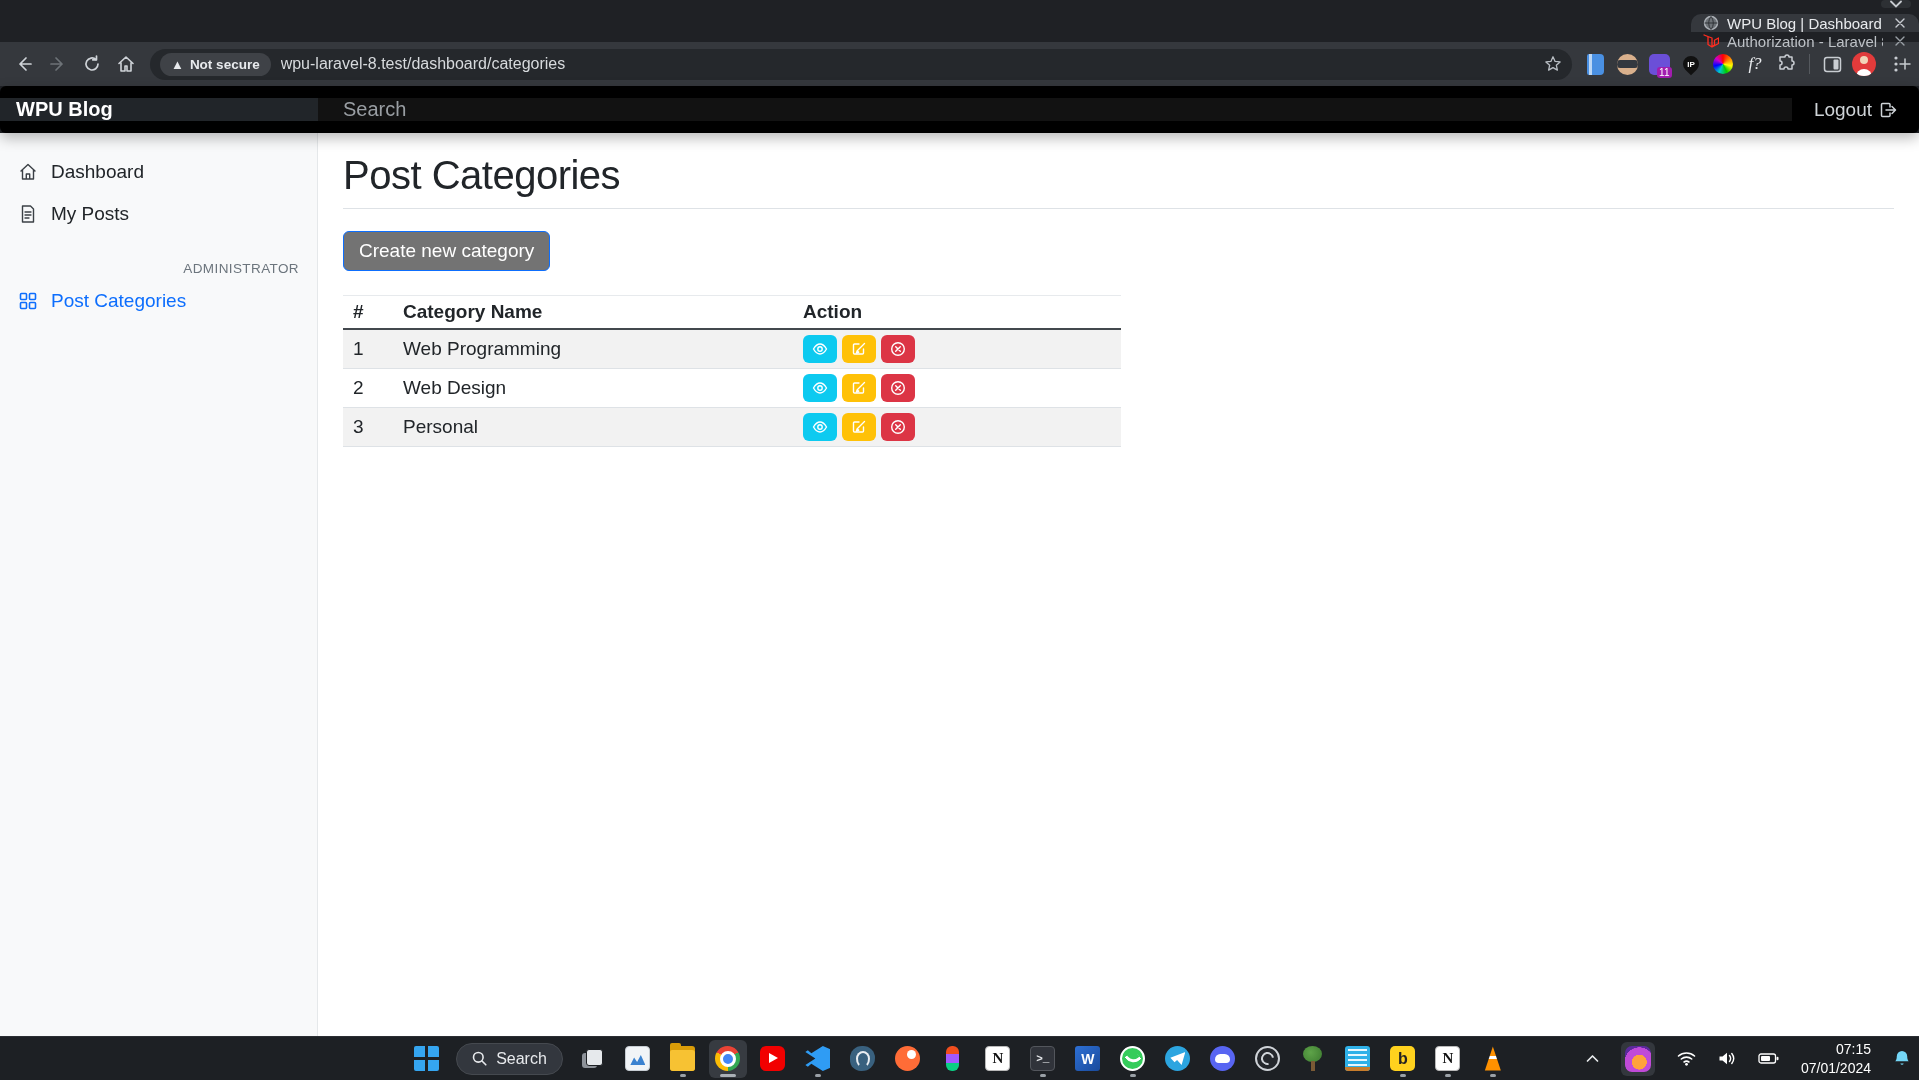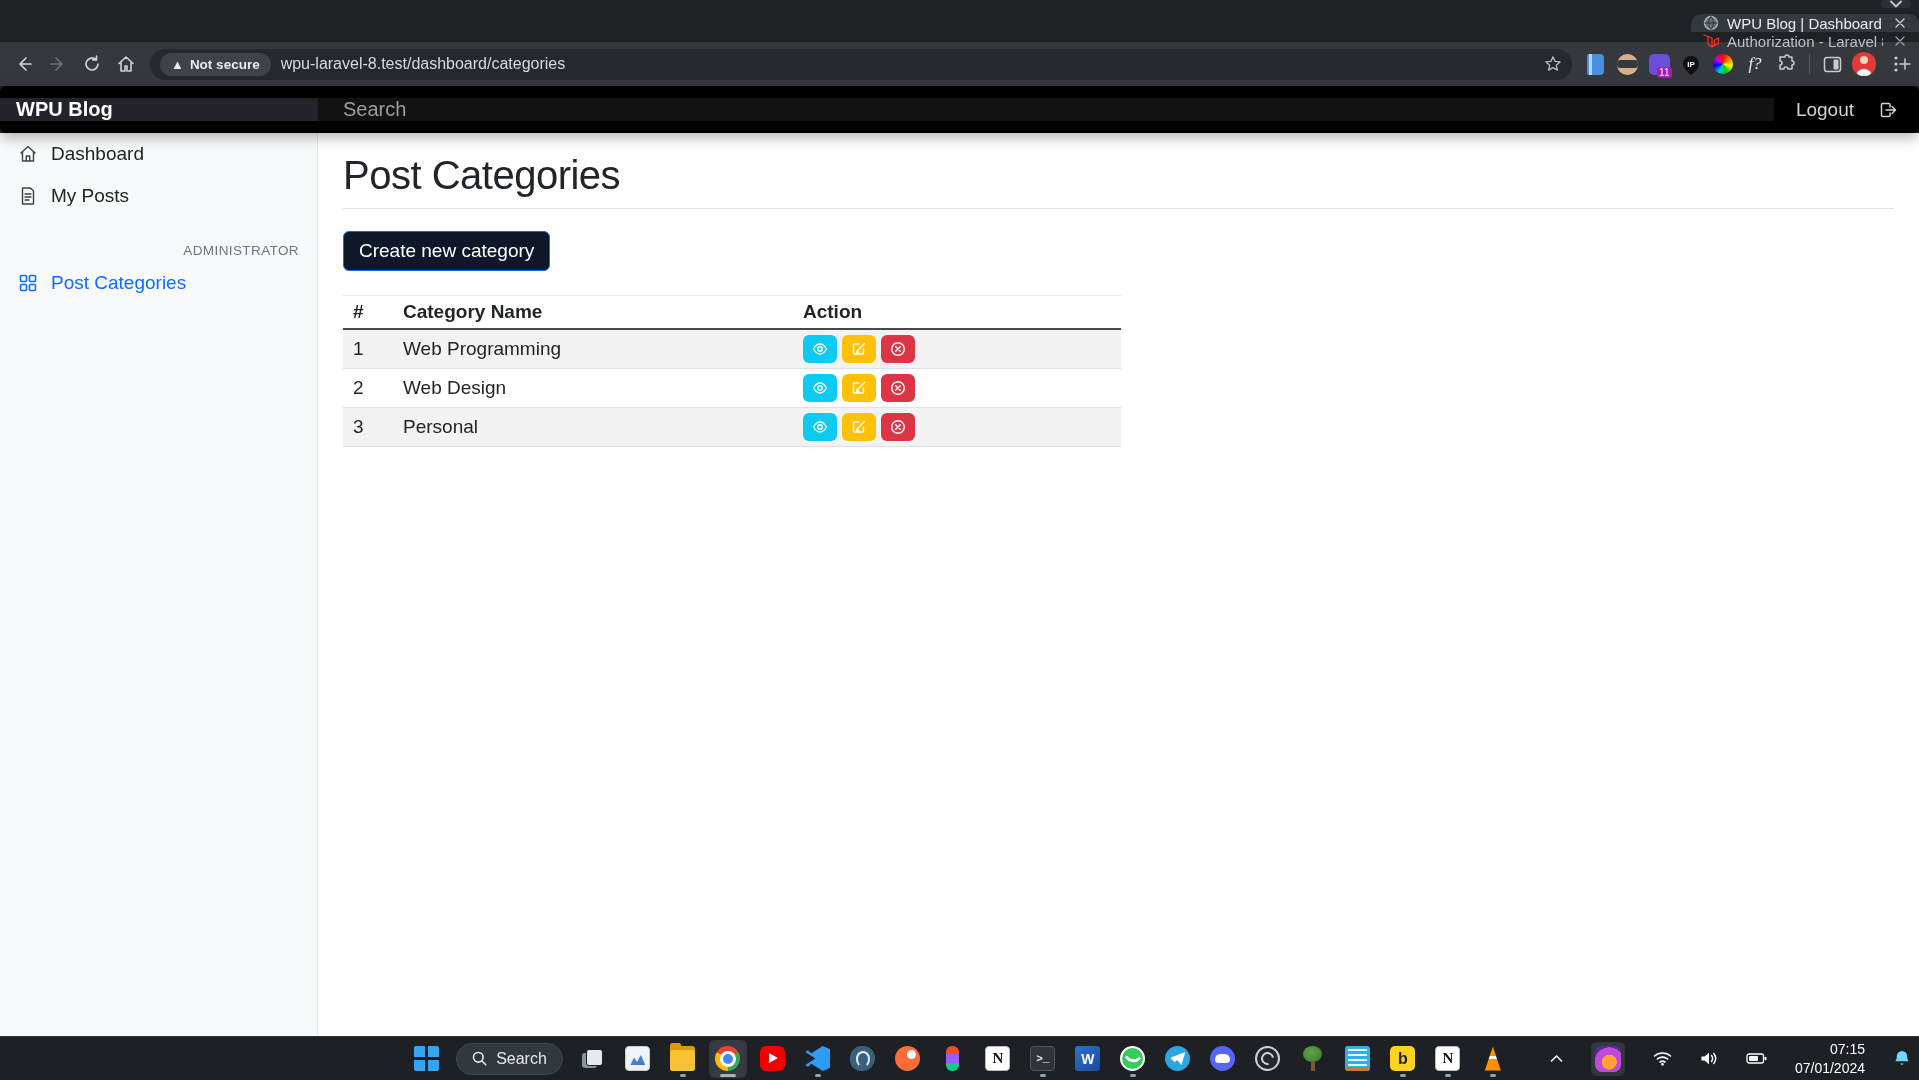--- a/index.html
+++ b/index.html
@@ -49,32 +49,32 @@
   .avatar::before { content:''; position:absolute; top:4px; left:8px; width:8px; height:8px; border-radius:50%; background:#f2d4b8; }
   .avatar::after { content:''; position:absolute; bottom:-2px; left:4px; width:16px; height:9px; border-radius:8px 8px 0 0; background:#fff; }
 
   
   .app { flex:1; display:flex; flex-direction:column; min-height:0; }
   .navbar { height:47px; background:#000000; display:flex; align-items:center; position:relative; z-index:5;
     box-shadow:0 5px 14px rgba(0,0,0,.28);border-radius:6px; }
   .brand { width:318px; background:#212529; color:#fff; font-size:20px; font-weight:bold; display:flex; align-items:center; padding-left:16px; flex:none; }
   .nav-search { flex:1; background:rgba(255,255,255,.07); display:flex; align-items:center; padding-left:25px;
     color:#999ea3; font-size:20px; margin:0; }
-  .logout { display:flex; align-items:center; gap:25px; padding:0 22px; color:#ced3d7; font-size:19px; flex:none; }
+  .logout { display:flex; align-items:center; gap:7px; padding:0 22px; color:#ced3d7; font-size:19px; flex:none; }
 
   .app-body { flex:1; display:flex; min-height:0; }
-  .sidebar { width:318px; background:#f8f9fa; border-right:1px solid #e5e8ea; flex:none; }
+  .sidebar { width:318px; background:#f8f9fa; border-right:1px solid #e5e8ea; padding-top:18px; flex:none; }
   .side-item { display:flex; align-items:center; gap:13px; padding:10px 18px; color:#212529; font-size:19px; }
   .side-item.active { color:#0d6efd; }
   .side-heading { margin:26px 18px 4px 18px; color:#6c757d; font-size:13.5px; letter-spacing:.4px;text-align:right; }
 
   .main { flex:1; background:#fff; padding:20px 25px; min-width:0; }
   .main h1 { font-size:40px; font-weight:500; color:#212529; letter-spacing:-.5px; padding-bottom:10px;
     border-bottom:1px solid #dee2e6; margin-bottom:22px; }
-  .btn-primary { background:#0f172a; color:#fff; border:1px solid #0d6efd; border-radius:6px; font-size:19px;
+  .btn-primary { background:#737373; color:#fff; border:1px solid #0d6efd; border-radius:6px; font-size:19px;
     padding:8px 15px; font-family:"Liberation Sans", sans-serif; margin-bottom:24px; cursor:pointer; }
   table { border-collapse:collapse; width:778px; font-size:19px; color:#212529; }
   thead th { text-align:left; font-weight:bold; padding:5px 10px; border-top:1px solid #e7eaed; border-bottom:2px solid #43484d; }
   tbody td { padding:5px 10px; border-bottom:1px solid #dee2e6; }
   tbody tr:nth-child(odd) { background:#f2f2f2; }
   .c-num { width:50px; }
   .c-name { width:400px; }
   .act { width:34px; height:28px; border:none; border-radius:6px; display:inline-flex; align-items:center; justify-content:center;
     margin-right:5px; cursor:pointer; }
   .act.view { background:#0dcaf0; }
@@ -84,21 +84,21 @@
   
   .taskbar { height:44px; background:#1d2024; border-top:1px solid #2b2e33; display:flex; align-items:center;
     justify-content:center; position:relative; flex:none; }
   .tb-apps { display:flex; align-items:center; gap:7px; }
   .tb-item { width:38px; height:38px; border-radius:6px; display:flex; align-items:center; justify-content:center; position:relative; }
   .tb-item.active { background:#373b41; }
   .tb-dot { position:absolute; bottom:1px; left:50%; transform:translateX(-50%); width:6px; height:3px; border-radius:2px; background:#9aa0a6; }
   .tb-item.active .tb-dot { width:16px; background:#aab0b6; }
   .tb-search-pill { height:32px; border-radius:16px; background:#33373e; border:1px solid #45494f; display:flex; align-items:center;
     gap:9px; padding:0 15px; color:#e8eaed; font-size:16px; margin:0 4px; }
-  .tray { position:absolute; right:8px; top:0; bottom:0; display:flex; align-items:center; gap:28px; }
+  .tray { position:absolute; right:8px; top:0; bottom:0; display:flex; align-items:center; gap:22px; }
   .tray-box { width:34px; height:34px; border-radius:6px; background:#33373d; display:flex; align-items:center; justify-content:center; }
   .clock { color:#fff; font-size:14px; text-align:right; line-height:1.3; }
 
   .ic { width:25px; height:25px; position:relative; flex:none; }
   .ic-start { background:#35a5f0; border-radius:2px; }
   .ic-start::after { content:''; position:absolute; inset:0;
     background:linear-gradient(to right,transparent calc(50% - 1.5px),#1d2024 calc(50% - 1.5px),#1d2024 calc(50% + 1.5px),transparent 0),
                linear-gradient(to bottom,transparent calc(50% - 1.5px),#1d2024 calc(50% - 1.5px),#1d2024 calc(50% + 1.5px),transparent 0); }
   .ic-task-view::before { content:''; position:absolute; left:2px; top:7px; width:15px; height:15px; background:#8d9299; border-radius:3px; }
   .ic-task-view::after { content:''; position:absolute; right:2px; top:3px; width:15px; height:15px; background:#e6e9ec; border-radius:3px; border:1px solid #1d2024; }

